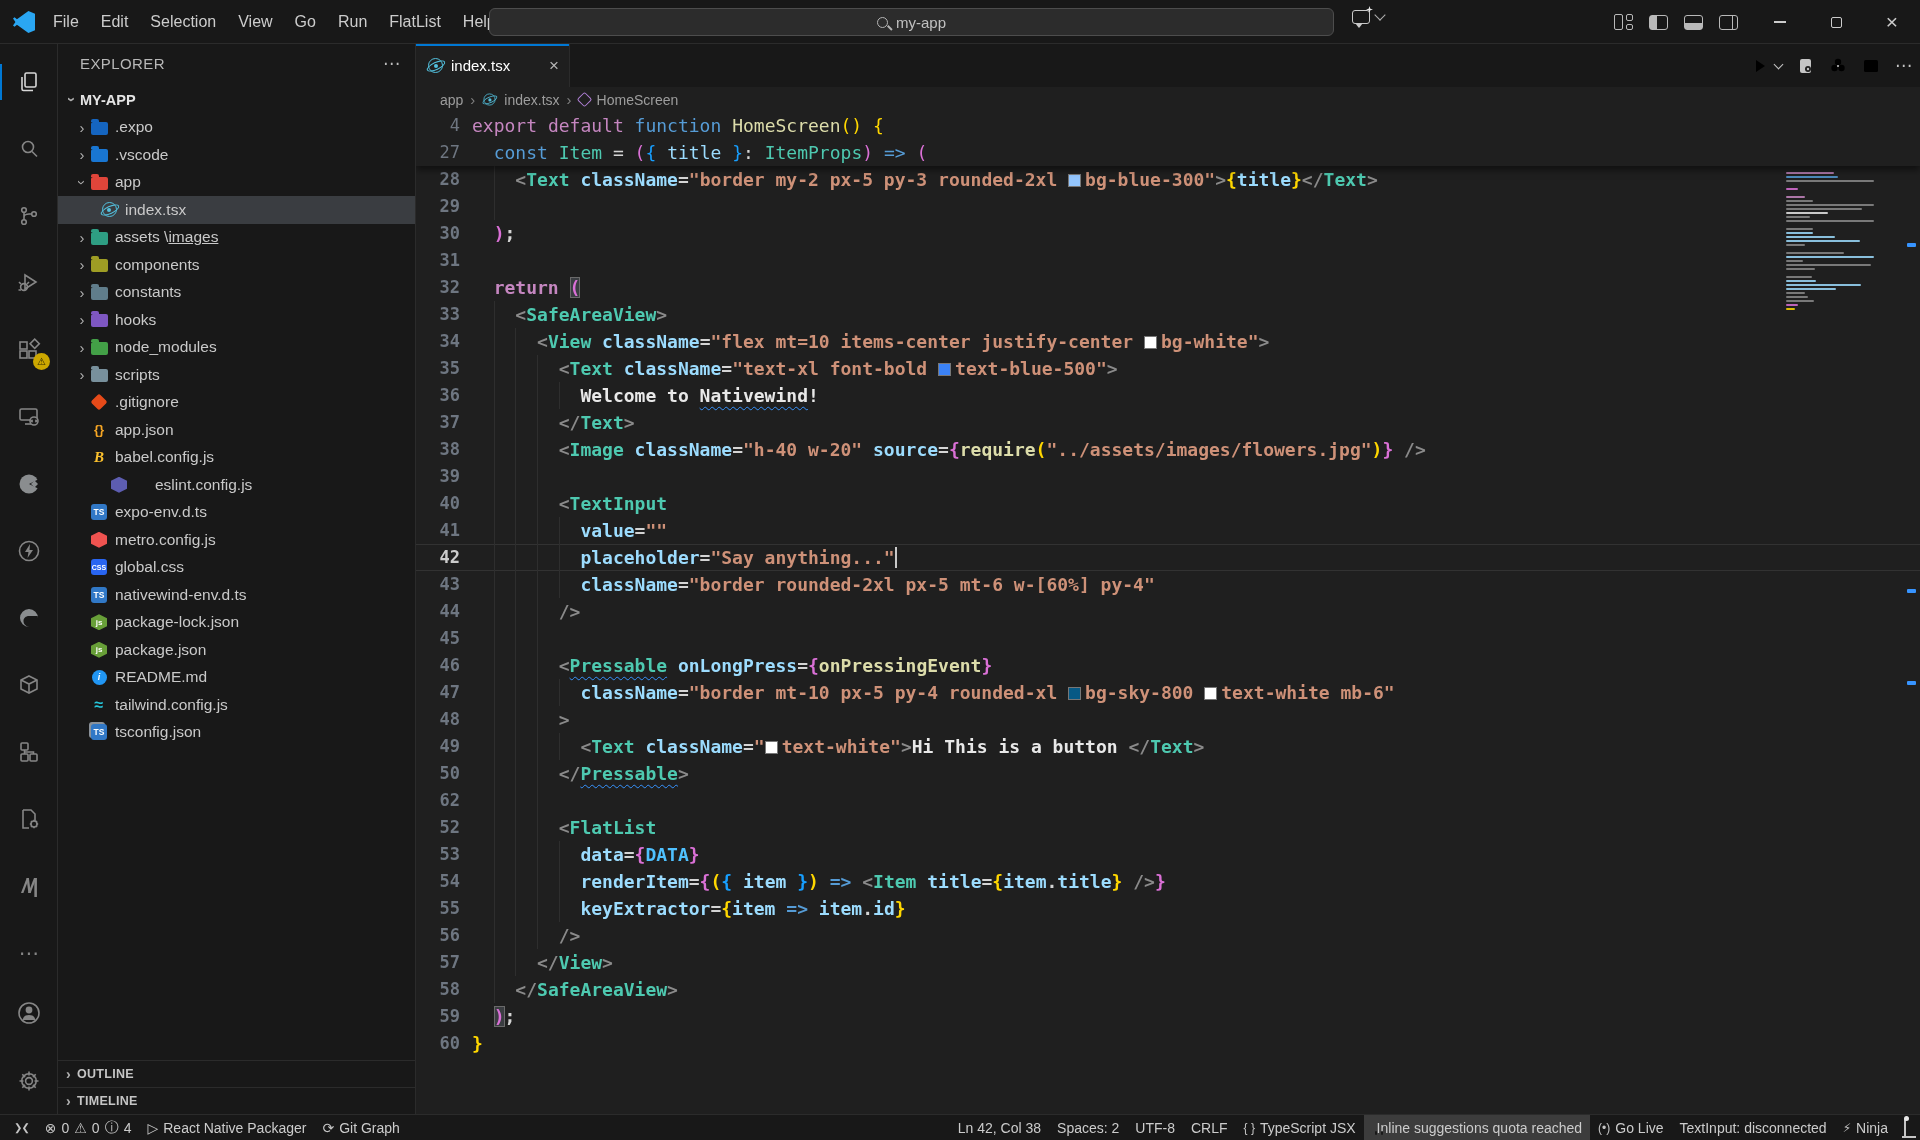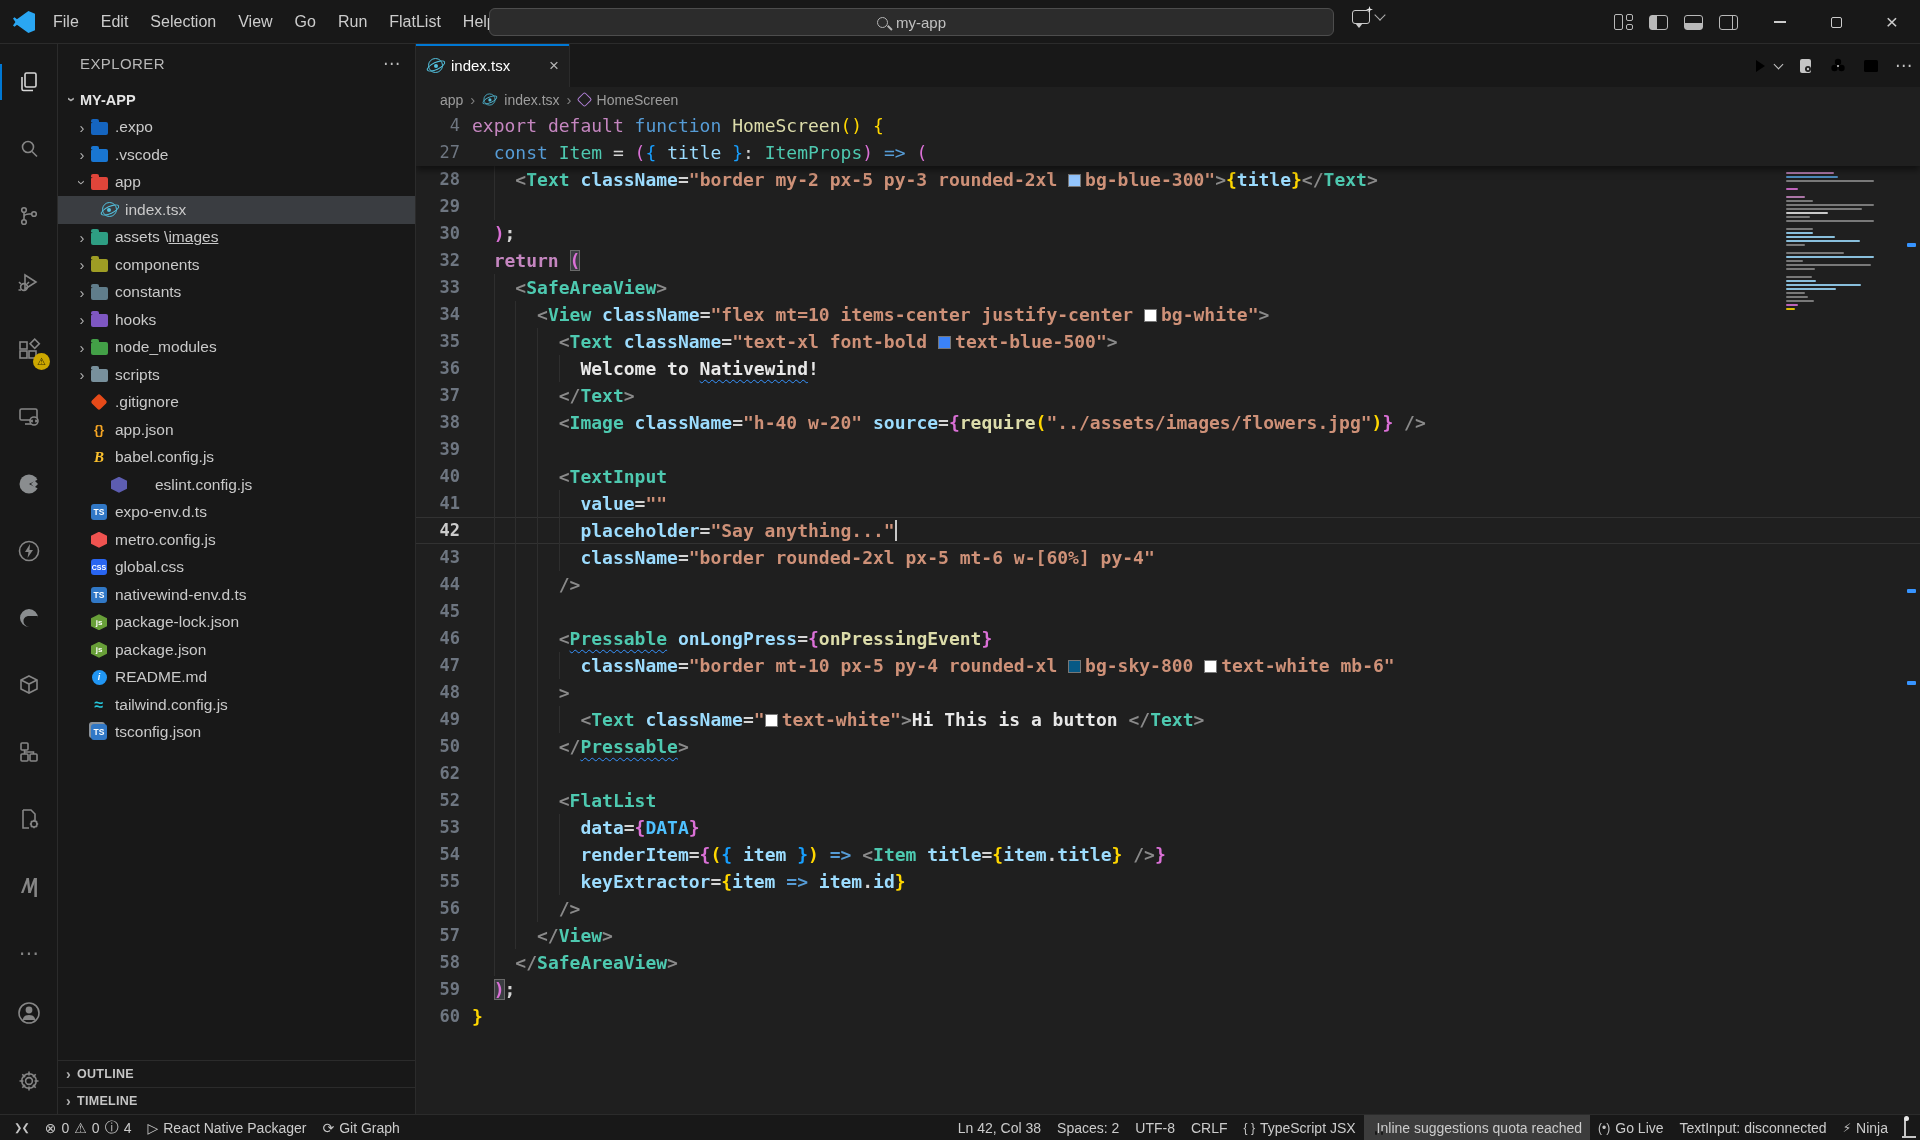--- a/index.html
+++ b/index.html
@@ -508,20 +508,21 @@
       </div>
     <div class="code-region">
       <div class="sticky" id="sticky">
           <div class="line"><span class="lnum">4</span><span class="t-kw">export</span><span class="t-pn"> </span><span class="t-kw">default</span><span class="t-pn"> </span><span class="t-kb">function</span><span class="t-pn"> </span><span class="t-fn">HomeScreen</span><span class="t-b1">()</span><span class="t-pn"> </span><span class="t-b1">{</span></div>
           <div class="line"><span class="lnum">27</span><span class="t-pn">  </span><span class="t-kb">const</span><span class="t-pn"> </span><span class="t-ty">Item</span><span class="t-pn"> = </span><span class="t-b2">(</span><span class="t-b3">{</span><span class="t-pn"> </span><span class="t-at">title</span><span class="t-pn"> </span><span class="t-b3">}</span><span class="t-pn">: </span><span class="t-ty">ItemProps</span><span class="t-b2">)</span><span class="t-pn"> </span><span class="t-kb">=&gt;</span><span class="t-pn"> </span><span class="t-b2">(</span></div>
         </div>
       <div class="lines" id="lines">
           <div class="line"><span class="lnum">28</span><span class="guide" style="left: calc(2ch + 56px);"></span><span class="t-pn">    </span><span class="t-ag">&lt;</span><span class="t-ty">Text</span><span class="t-pn"> </span><span class="t-at">className</span><span class="t-pn">=</span><span class="t-st">"border my-2 px-5 py-3 rounded-2xl </span><span class="swatch" style="background: rgb(147, 197, 253);"></span><span class="t-st">bg-blue-300"</span><span class="t-ag">&gt;</span><span class="t-b1">{</span><span class="t-at">title</span><span class="t-b1">}</span><span class="t-ag">&lt;/</span><span class="t-ty">Text</span><span class="t-ag">&gt;</span></div>
           <div class="line"><span class="lnum">29</span><span class="guide" style="left: calc(2ch + 56px);"></span></div>
           <div class="line"><span class="lnum">30</span><span class="t-pn">  </span><span class="t-b2">)</span><span class="t-pn">;</span></div>
+          <div class="line"><span class="lnum">31</span></div>
           <div class="line"><span class="lnum">32</span><span class="t-pn">  </span><span class="t-kw">return</span><span class="t-pn"> </span><span class="t-b2 bm">(</span></div>
           <div class="line"><span class="lnum">33</span><span class="guide" style="left: calc(2ch + 56px);"></span><span class="t-pn">    </span><span class="t-ag">&lt;</span><span class="t-ty">SafeAreaView</span><span class="t-ag">&gt;</span></div>
           <div class="line"><span class="lnum">34</span><span class="guide" style="left: calc(2ch + 56px);"></span><span class="guide" style="left: calc(4ch + 56px);"></span><span class="t-pn">      </span><span class="t-ag">&lt;</span><span class="t-ty">View</span><span class="t-pn"> </span><span class="t-at">className</span><span class="t-pn">=</span><span class="t-st">"flex mt=10 items-center justify-center </span><span class="swatch" style="background: rgb(255, 255, 255);"></span><span class="t-st">bg-white"</span><span class="t-ag">&gt;</span></div>
           <div class="line"><span class="lnum">35</span><span class="guide" style="left: calc(2ch + 56px);"></span><span class="guide" style="left: calc(4ch + 56px);"></span><span class="guide" style="left: calc(6ch + 56px);"></span><span class="t-pn">        </span><span class="t-ag">&lt;</span><span class="t-ty">Text</span><span class="t-pn"> </span><span class="t-at">className</span><span class="t-pn">=</span><span class="t-st">"text-xl font-bold </span><span class="swatch" style="background: rgb(59, 130, 246);"></span><span class="t-st">text-blue-500"</span><span class="t-ag">&gt;</span></div>
           <div class="line"><span class="lnum">36</span><span class="guide" style="left: calc(2ch + 56px);"></span><span class="guide" style="left: calc(4ch + 56px);"></span><span class="guide" style="left: calc(6ch + 56px);"></span><span class="guide" style="left: calc(8ch + 56px);"></span><span class="t-pn">          </span><span class="t-tx">Welcome to </span><span class="t-tx squig">Nativewind</span><span class="t-tx">!</span></div>
           <div class="line"><span class="lnum">37</span><span class="guide" style="left: calc(2ch + 56px);"></span><span class="guide" style="left: calc(4ch + 56px);"></span><span class="guide" style="left: calc(6ch + 56px);"></span><span class="t-pn">        </span><span class="t-ag">&lt;/</span><span class="t-ty">Text</span><span class="t-ag">&gt;</span></div>
           <div class="line"><span class="lnum">38</span><span class="guide" style="left: calc(2ch + 56px);"></span><span class="guide" style="left: calc(4ch + 56px);"></span><span class="guide" style="left: calc(6ch + 56px);"></span><span class="t-pn">        </span><span class="t-ag">&lt;</span><span class="t-ty">Image</span><span class="t-pn"> </span><span class="t-at">className</span><span class="t-pn">=</span><span class="t-st">"h-40 w-20"</span><span class="t-pn"> </span><span class="t-at">source</span><span class="t-pn">=</span><span class="t-b2">{</span><span class="t-fn">require</span><span class="t-b1">(</span><span class="t-st">"../assets/images/flowers.jpg"</span><span class="t-b1">)</span><span class="t-b2">}</span><span class="t-pn"> </span><span class="t-ag">/&gt;</span></div>
           <div class="line"><span class="lnum">39</span><span class="guide" style="left: calc(2ch + 56px);"></span><span class="guide" style="left: calc(4ch + 56px);"></span><span class="guide" style="left: calc(6ch + 56px);"></span></div>
           <div class="line"><span class="lnum">40</span><span class="guide" style="left: calc(2ch + 56px);"></span><span class="guide" style="left: calc(4ch + 56px);"></span><span class="guide" style="left: calc(6ch + 56px);"></span><span class="t-pn">        </span><span class="t-ag">&lt;</span><span class="t-ty">TextInput</span></div>
           <div class="line"><span class="lnum">41</span><span class="guide" style="left: calc(2ch + 56px);"></span><span class="guide" style="left: calc(4ch + 56px);"></span><span class="guide" style="left: calc(6ch + 56px);"></span><span class="guide" style="left: calc(8ch + 56px);"></span><span class="t-pn">          </span><span class="t-at">value</span><span class="t-pn">=</span><span class="t-st">""</span></div>

